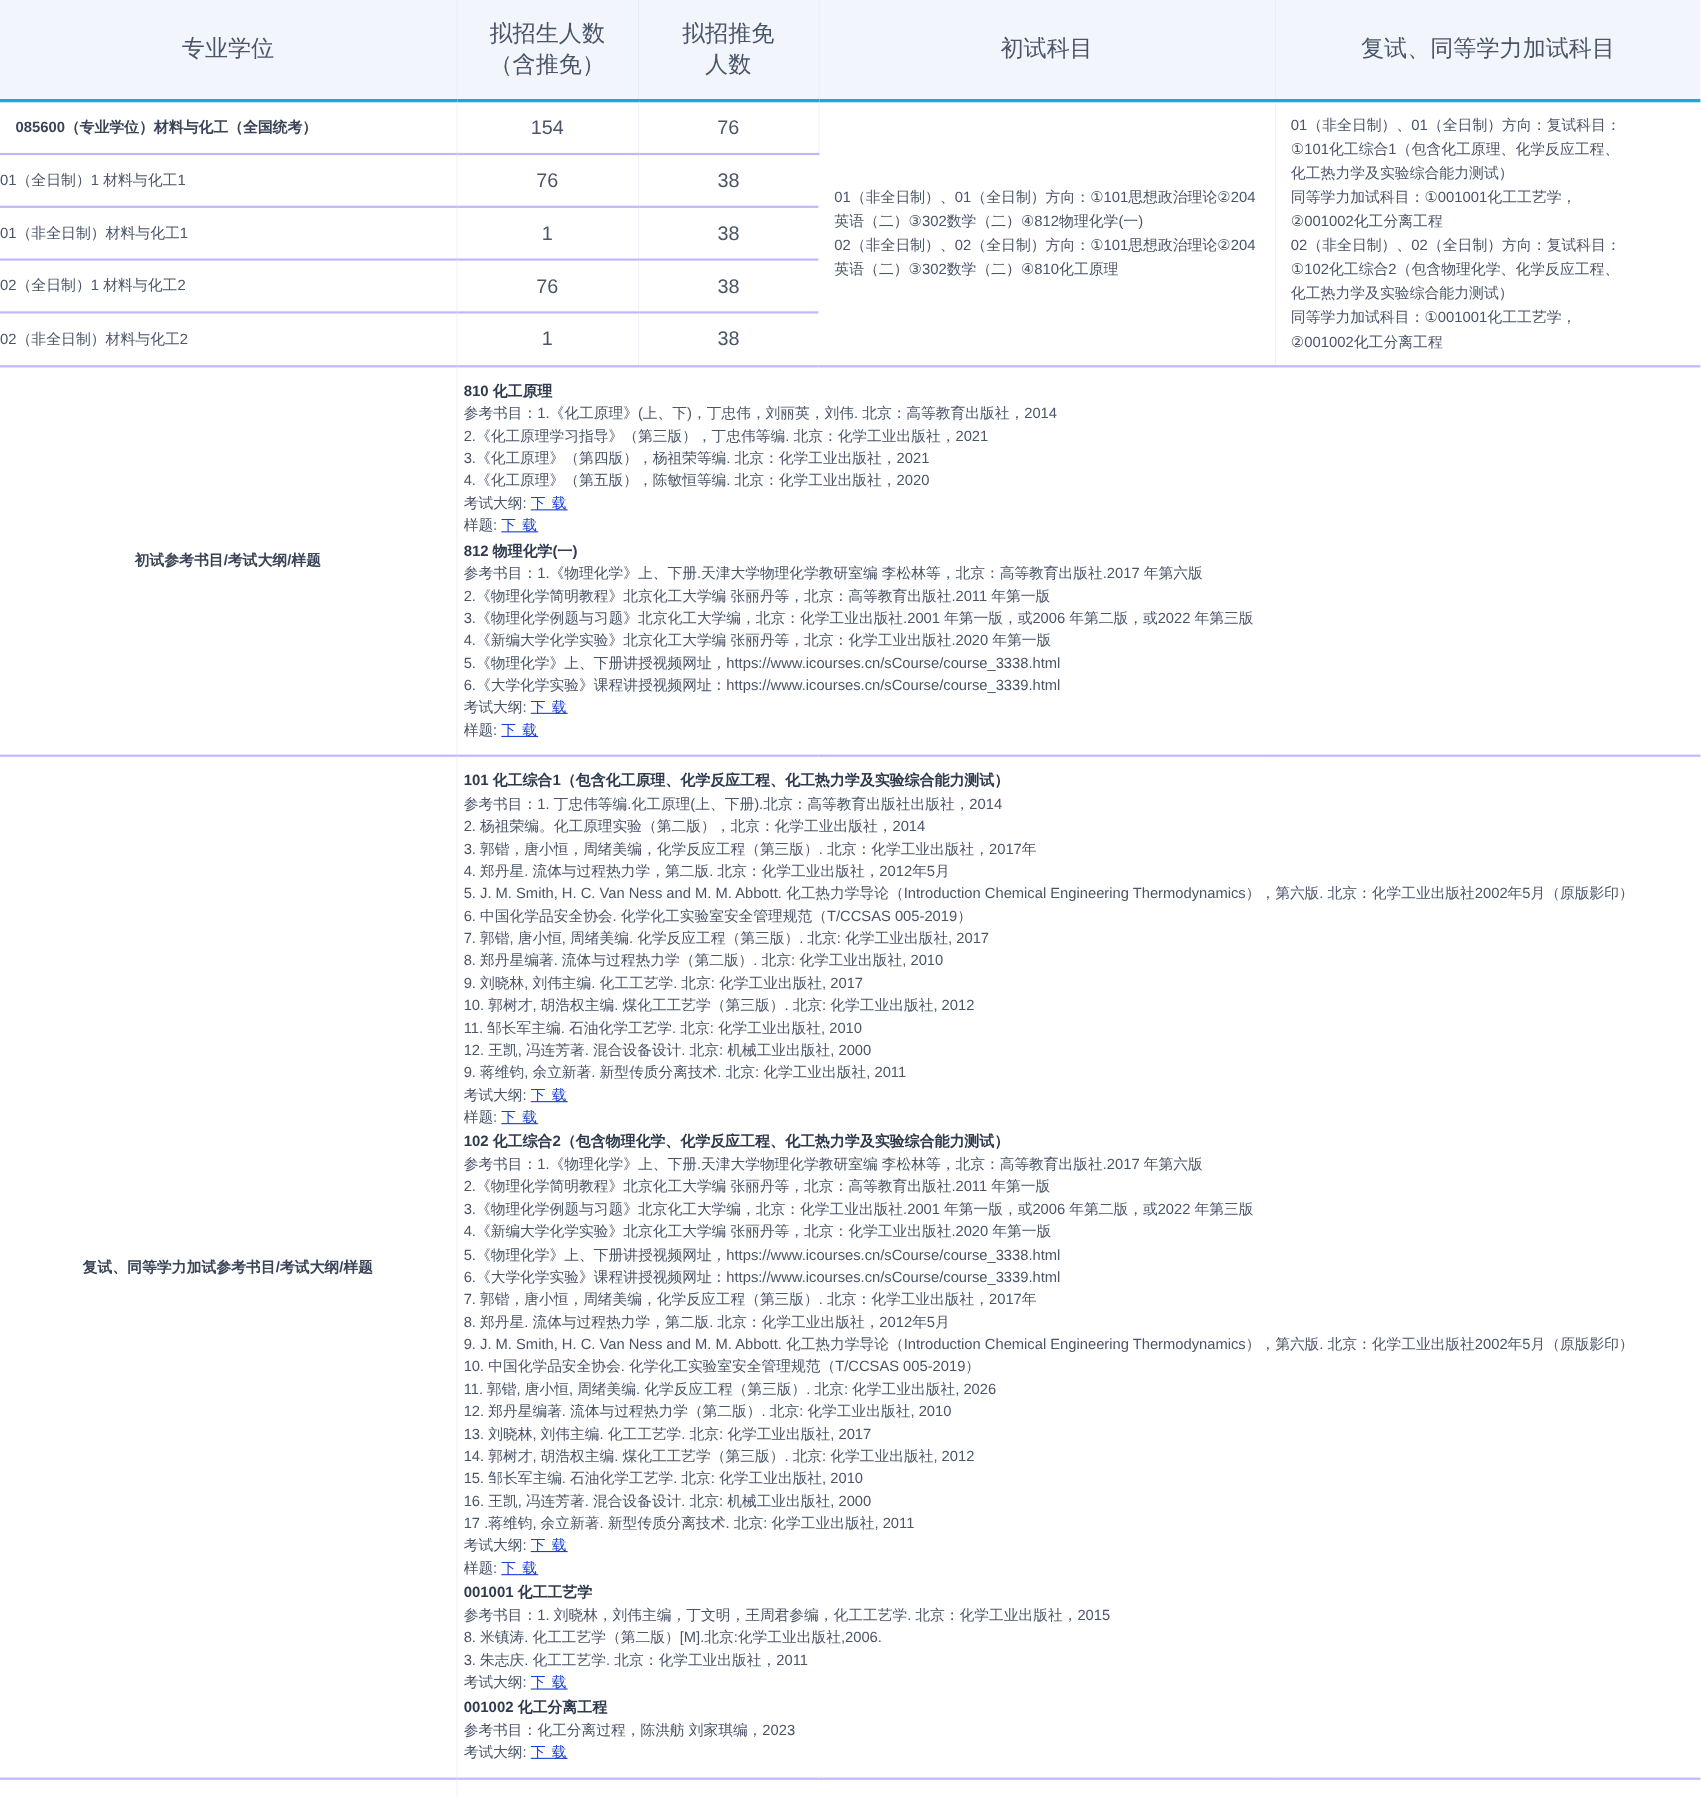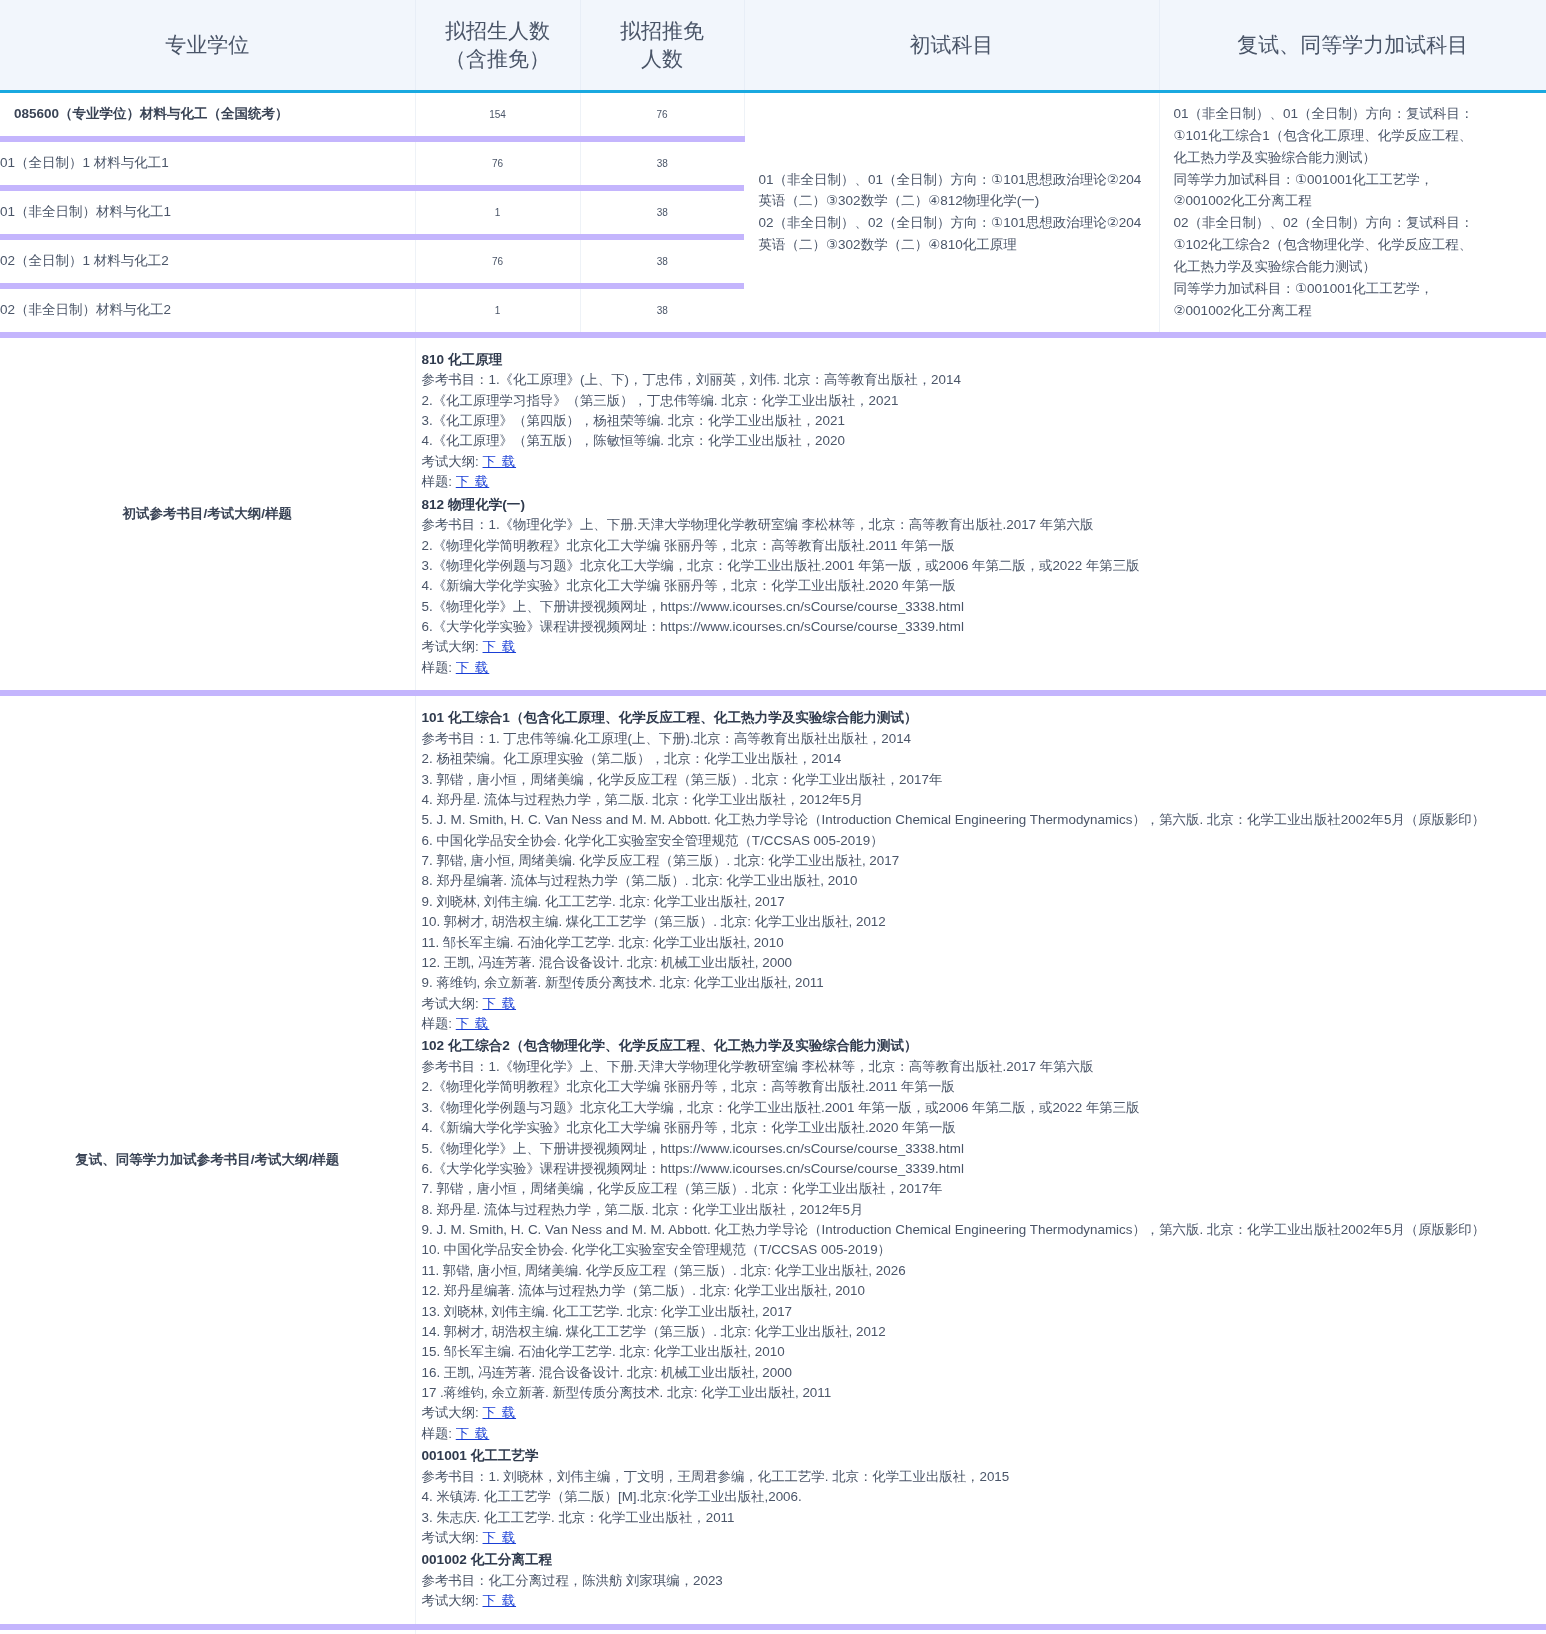--- a/index.html
+++ b/index.html
@@ -35,31 +35,31 @@
     text-align:center;
     vertical-align:middle;
     height:78px;
     padding:6px 8px;
     border-right:1px solid #e8eef7;
     border-bottom:3px solid #19a9e0;
   }
   thead th:last-child{border-right:none;}
 
   td{
-    border-bottom:6px solid #c4b5fd;
+    border-bottom:2px solid #c4b5fd;
     border-right:1px solid #eef2f7;
     padding:0;
     vertical-align:top;
     font-size:13px;
     color:#4a5568;
   }
   td:last-child{border-right:none;}
 
   .majrow td{height:38px;vertical-align:middle;}
-  .num{text-align:center;font-size:10px;color:#4a5568;}
+  .num{text-align:center;font-size:18px;color:#4a5568;}
   .major-name{
     font-weight:bold;
     font-size:13.5px;
     color:#3a4456;
     padding-left:14px;
   }
   .dir-name{
     font-size:13.5px;
     color:#4a5568;
   }
@@ -282,21 +282,21 @@
             </div>
             <div class="ln">
               <span class="lab">样题:</span>
               <span class="dl">下 载</span>
             </div>
           </div>
 
           <div>
             <div class="blk-title">001001 化工工艺学</div>
             <div class="ln">参考书目：1. 刘晓林，刘伟主编，丁文明，王周君参编，化工工艺学. 北京：化学工业出版社，2015</div>
-            <div class="ln">4. 米镇涛. 化工工艺学（第二版）[M].北京:化学工业出版社,2006.</div>
+            <div class="ln">8. 米镇涛. 化工工艺学（第二版）[M].北京:化学工业出版社,2006.</div>
             <div class="ln">3. 朱志庆. 化工工艺学. 北京：化学工业出版社，2011</div>
             <div class="ln">
               <span class="lab">考试大纲:</span>
               <span class="dl">下 载</span>
             </div>
           </div>
 
           <div>
             <div class="blk-title">001002 化工分离工程</div>
             <div class="ln">参考书目：化工分离过程，陈洪舫 刘家琪编，2023</div>

